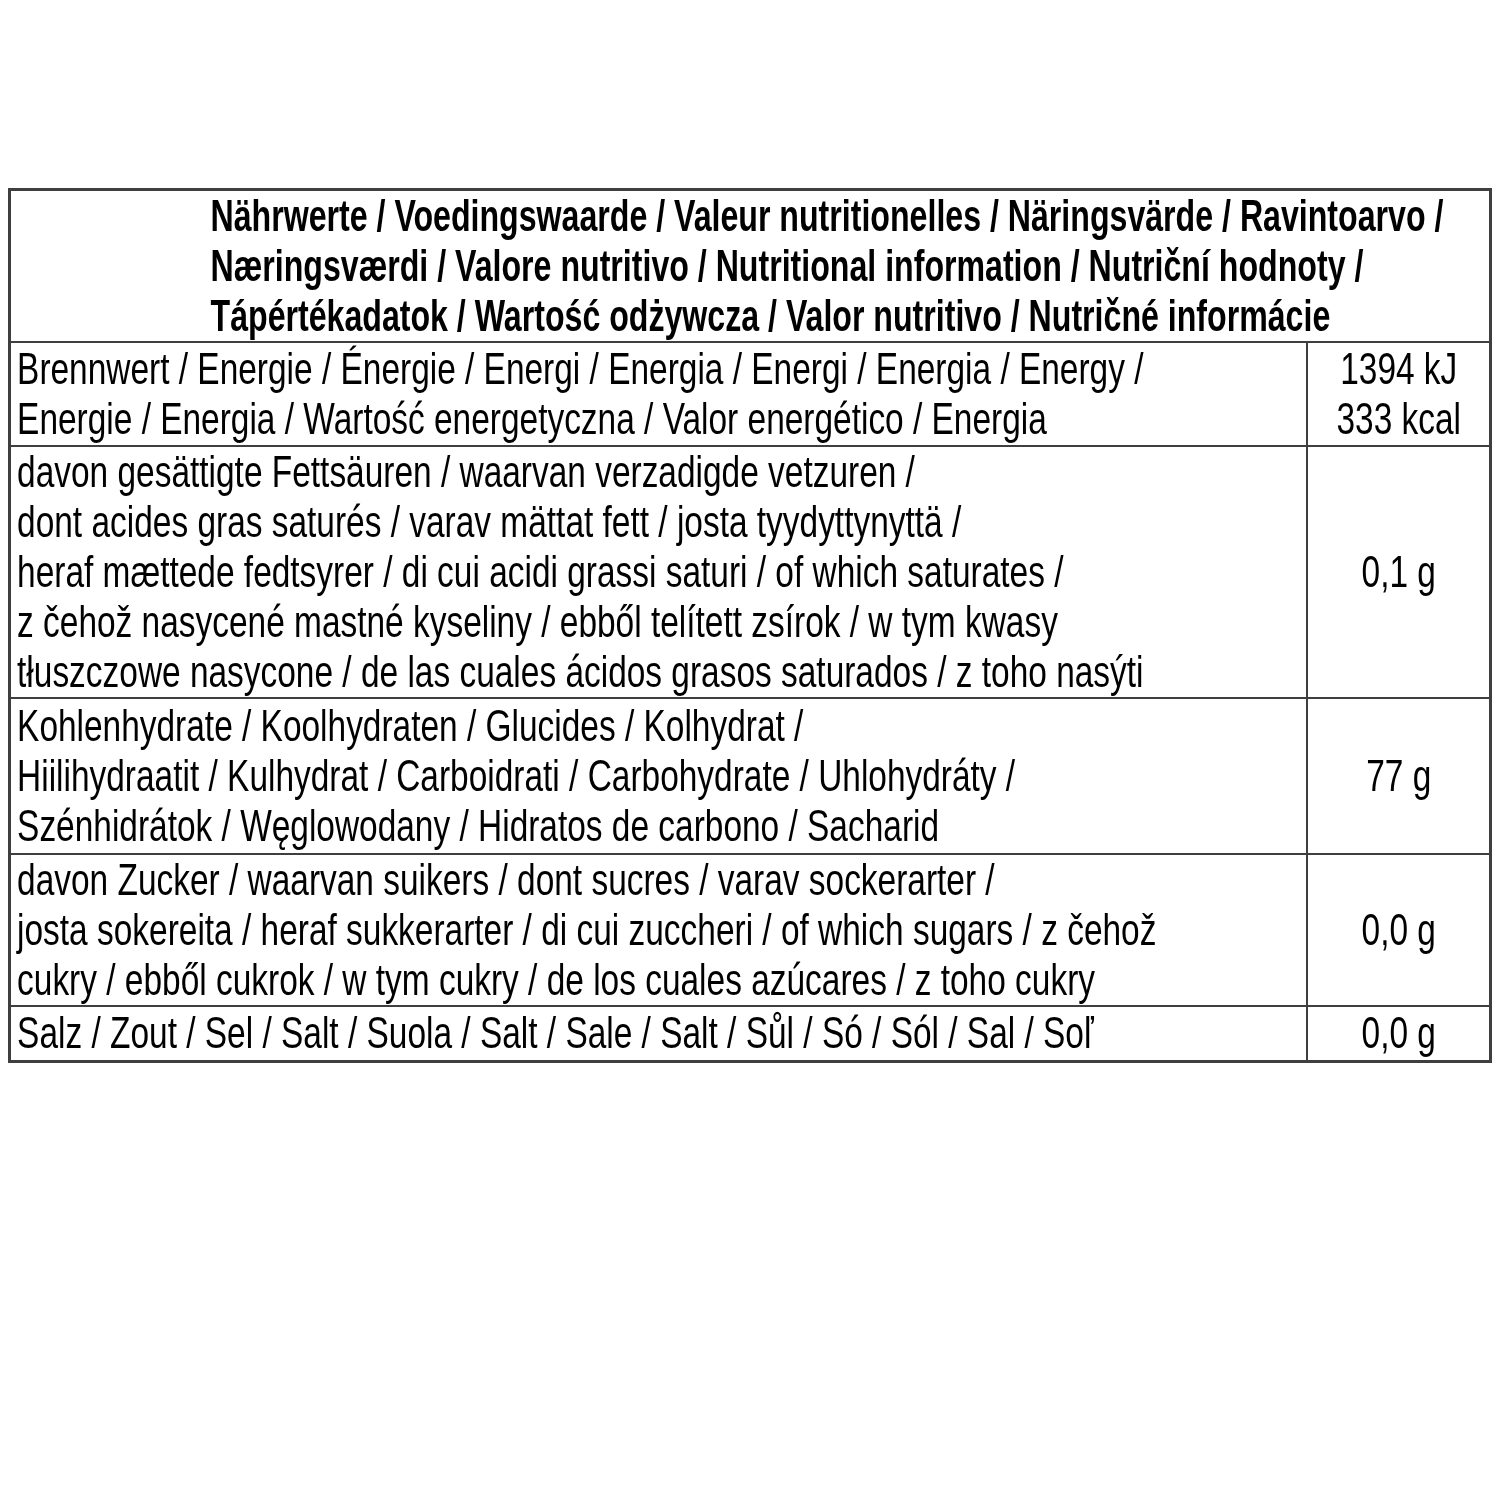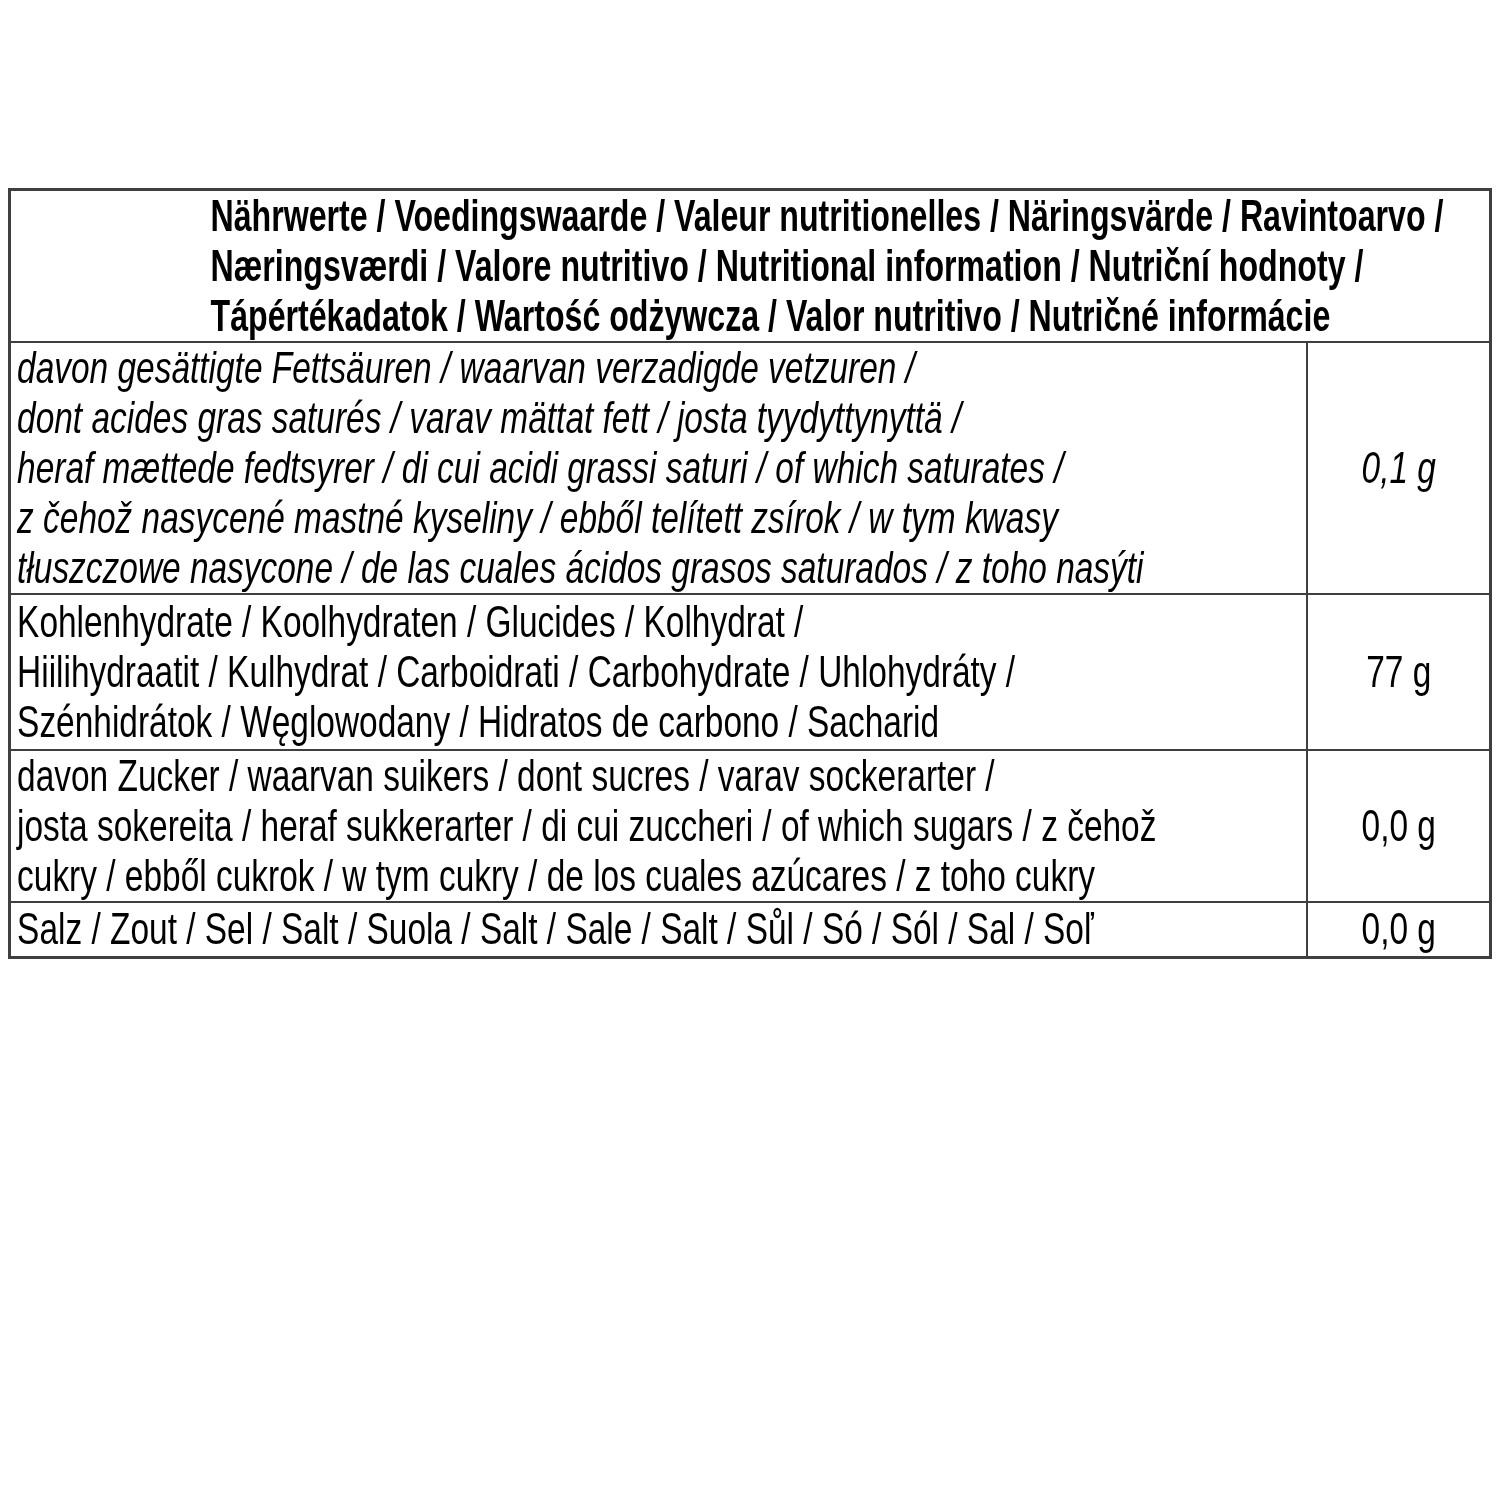--- a/index.html
+++ b/index.html
@@ -25,21 +25,21 @@
     border: 2px solid #3f3f3f;
   }
   table.nutrition { border-width: 3px; }
   td { padding: 0; vertical-align: middle; overflow: hidden; }
 
   
   tr.r-head   { height: 150px; }
   tr.r-serv   { height: 55px;  }
   tr.r-energy { height: 104px; }
   tr.r-fat    { height: 108px; }
-  tr.r-sat    { height: 252px; font-style: italic; }
+  tr.r-sat    { height: 252px; }
   tr.r-carb   { height: 156px; }
   tr.r-sugar  { height: 152px; margin-top: 47px; }
   tr.r-prot   { height: 104px; }
   tr.r-salt   { height: 55px;  }
 
   .txt {
     white-space: pre;
     font-size: 44px;
     line-height: 50px;
     transform: scaleX(0.76);
@@ -92,20 +92,30 @@
     <tbody>
         <tr class="r-head">
       <td colspan="2">
         <div class="txt head">Nährwerte / Voedingswaarde / Valeur nutritionelles / Näringsvärde / Ravintoarvo /
 Næringsværdi / Valore nutritivo / Nutritional information / Nutriční hodnoty /
 Tápértékadatok / Wartość odżywcza / Valor nutritivo / Nutričné informácie</div>
       </td>
     </tr>
 
 
+    <tr class="r-energy">
+      <td>
+        <div class="txt">Brennwert / Energie / Énergie / Energi / Energia / Energi / Energia / Energy /
+Energie / Energia / Wartość energetyczna / Valor energético / Energia</div>
+      </td>
+      <td>
+        <div class="txt center">1394 kJ
+333 kcal</div>
+      </td>
+    </tr>
 
 
     <tr class="r-sat">
       <td>
         <div class="txt">davon gesättigte Fettsäuren / waarvan verzadigde vetzuren /
 dont acides gras saturés / varav mättat fett / josta tyydyttynyttä /
 heraf mættede fedtsyrer / di cui acidi grassi saturi / of which saturates /
 z čehož nasycené mastné kyseliny / ebből telített zsírok / w tym kwasy
 tłuszczowe nasycone / de las cuales ácidos grasos saturados / z toho nasýti</div>
       </td>

